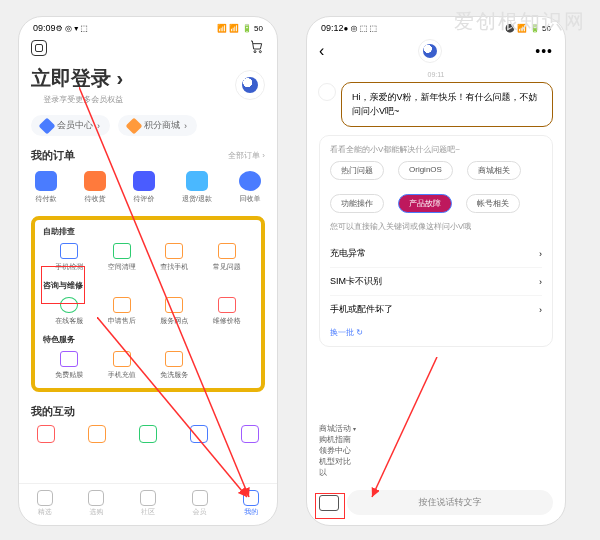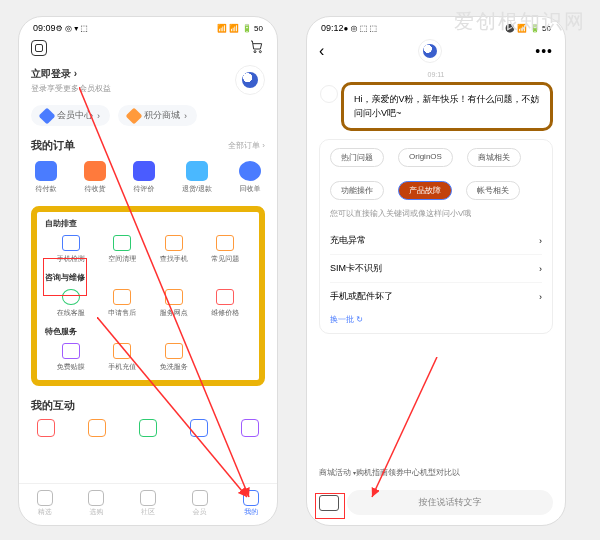--- a/index.html
+++ b/index.html
@@ -10,21 +10,21 @@
 .status-bar { display: flex; justify-content: space-between; align-items: center; padding: 6px 14px 2px; font-size: 9px; font-weight: 500; }
 .status-icons { display: flex; gap: 2px; align-items: center; font-size: 8px; }
 .content { flex: 1; overflow: hidden; padding: 0 12px; font-size: 10px; color: #333; }
 
 
 .top-row { display: flex; align-items: center; justify-content: space-between; padding: 4px 0; }
 .hex-icon { width: 16px; height: 16px; border: 1.5px solid #333; border-radius: 4px; position: relative; }
 .hex-icon::after { content: ""; position: absolute; top: 3px; left: 3px; width: 6px; height: 6px; border: 1px solid #333; border-radius: 2px; }
 .cart-icon svg { width: 16px; height: 16px; stroke: #333; fill: none; stroke-width: 1.5; }
 .login-row { display: flex; align-items: center; justify-content: space-between; margin-top: 4px; }
-.login-title { font-size: 10px; font-weight: 700; }
+.login-title { font-size: 20px; font-weight: 700; }
 .login-sub { font-size: 8px; color: #999; margin-top: 2px; text-align: right; }
 .avatar { width: 30px; height: 30px; border-radius: 50%; background: #fff; border: 1px solid #eee; display: flex; align-items: center; justify-content: center; position: relative; }
 .avatar-inner { width: 16px; height: 16px; border-radius: 50%; background: radial-gradient(circle at 35% 35%, #fff 0 30%, #3a5fcd 31% 100%); }
 .pill-row { display: flex; gap: 8px; margin-top: 10px; }
 .pill { background: #f5f7fa; border-radius: 14px; padding: 4px 10px; display: flex; align-items: center; gap: 4px; font-size: 9px; color: #666; }
 .pill .dia { width: 12px; height: 12px; background: #4a7cff; transform: rotate(45deg); border-radius: 2px; }
 .pill .dia.orange { background: #ff9a3c; }
 .section { margin-top: 12px; }
 .sec-head { display: flex; justify-content: space-between; align-items: center; }
 .sec-title { font-size: 11px; font-weight: 700; }
@@ -32,21 +32,21 @@
 .order-icons { display: flex; justify-content: space-between; margin-top: 8px; padding: 0 4px; }
 .oicon { display: flex; flex-direction: column; align-items: center; gap: 3px; }
 .oicon-box { width: 22px; height: 20px; border-radius: 5px; }
 .oi1 { background: #4a7cff; }
 .oi2 { background: #ff7a3c; }
 .oi3 { background: #4a5cff; }
 .oi4 { background: #4ab8ff; }
 .oi5 { background: #4a7cff; border-radius: 50%; }
 .oicon-label { font-size: 7px; color: #666; }
 
-.svc-box { border: 6px solid #eab308; border-radius: 8px; margin-top: 6px; padding: 6px 8px 8px; position: relative; }
+.svc-box { border: 4px solid #eab308; border-radius: 8px; margin-top: 6px; padding: 6px 8px 8px; position: relative; }
 .svc-tag { font-size: 8px; font-weight: 600; }
 .svc-grid { display: flex; justify-content: space-between; margin-top: 6px; }
 .svc-item { display: flex; flex-direction: column; align-items: center; gap: 3px; width: 25%; }
 .svc-ico { width: 18px; height: 16px; border: 1.5px solid #4a7cff; border-radius: 3px; position: relative; }
 .svc-ico.green { border-color: #2ecc71; }
 .svc-ico.orange { border-color: #ff9a3c; }
 .svc-ico.purple { border-color: #a05cff; }
 .svc-ico.red { border-color: #ff5c5c; }
 .svc-label { font-size: 7px; color: #666; }
 .redbox { position: absolute; border: 1.5px solid #ff3030; pointer-events: none; }
@@ -66,32 +66,32 @@
 .tab-ico { width: 16px; height: 16px; border: 1.5px solid currentColor; border-radius: 4px; }
 
 .arrow { position: absolute; pointer-events: none; }
 
 
 .chat-head { display: flex; align-items: center; justify-content: space-between; padding: 4px 12px; }
 .back { font-size: 16px; }
 .dots { font-size: 14px; letter-spacing: 1px; }
 .chat-body { flex: 1; padding: 0 12px; overflow: hidden; }
 .time-tag { text-align: center; font-size: 7px; color: #bbb; margin: 4px 0; }
-.bubble { background: #fff; border: 3px solid #a16207; border-radius: 10px; padding: 8px 10px; font-size: 9px; line-height: 1.5; margin-left: 22px; position: relative; }
+.bubble { background: #fff; border: 1px solid #a16207; border-radius: 10px; padding: 8px 10px; font-size: 9px; line-height: 1.5; margin-left: 22px; position: relative; }
 .bubble-av { position: absolute; left: -24px; top: 0; width: 18px; height: 18px; border-radius: 50%; background: #fff; border: 1px solid #eee; }
 .card { background: #fff; border: 1px solid #eee; border-radius: 10px; padding: 8px 10px; margin-top: 8px; }
 .card-title { font-size: 8px; color: #999; margin-bottom: 6px; }
 .chip-row { display: flex; flex-wrap: wrap; gap: 14px; }
 .chip { border: 1px solid #ddd; border-radius: 12px; padding: 3px 10px; font-size: 8px; color: #555; }
-.chip.active { background: #c2410c; color: #fff; border-color: #4a7cff; }
+.chip.active { background: #be185d; color: #fff; border-color: #4a7cff; }
 .q-list { margin-top: 8px; }
 .q-item { display: flex; justify-content: space-between; align-items: center; padding: 7px 0; font-size: 9px; border-top: 1px solid #f5f5f5; }
 .q-item:first-child { border-top: none; }
 .refresh { text-align: left; font-size: 8px; color: #4a7cff; margin-top: 4px; }
-.bottom-chips { display: flex; padding: 6px 12px; font-size: 8px; color: #666; overflow: hidden; white-space: nowrap; }
+.bottom-chips { display: flex; padding: 6px 12px; font-size: 8px; color: #666; overflow: hidden; white-space: nowrap; flex-direction: column; }
 .bchip { display: flex; align-items: center; gap: 2px; }
 .input-bar { display: flex; align-items: center; gap: 8px; padding: 6px 12px 10px; }
 .kbd-ico { width: 20px; height: 16px; border: 1.5px solid #555; border-radius: 3px; position: relative; }
 .redbox2 { left: 8px; bottom: 6px; width: 30px; height: 26px; }
 .voice-input { flex: 1; background: #f5f5f5; border-radius: 16px; text-align: center; padding: 6px; font-size: 9px; color: #888; }
 </style>
 </head>
 <body>
 
 <div class="watermark">爱创根知识网</div>
@@ -293,20 +293,21 @@
         </div>
     <div class="dots">•••</div>
   </div>
   <div class="chat-body">
     <div class="time-tag">09:11</div>
     <div class="bubble">
       <div class="bubble-av"></div>
       <span>Hi，亲爱的V粉，新年快乐！有什么问题，不妨问问小V吧~</span>
     </div>
     <div class="card">
+      <div class="card-title">看看全能的小V都能解决什么问题吧~</div>
       <div class="chip-row">
         <div class="chip">热门问题</div>
         <div class="chip">OriginOS</div>
         <div class="chip">商城相关</div>
         <div class="chip">功能操作</div>
         <div class="chip active">产品故障</div>
         <div class="chip">帐号相关</div>
       </div>
       <div class="card-title" style="margin-top:8px">您可以直接输入关键词或像这样问小V哦</div>
       <div class="q-list">

